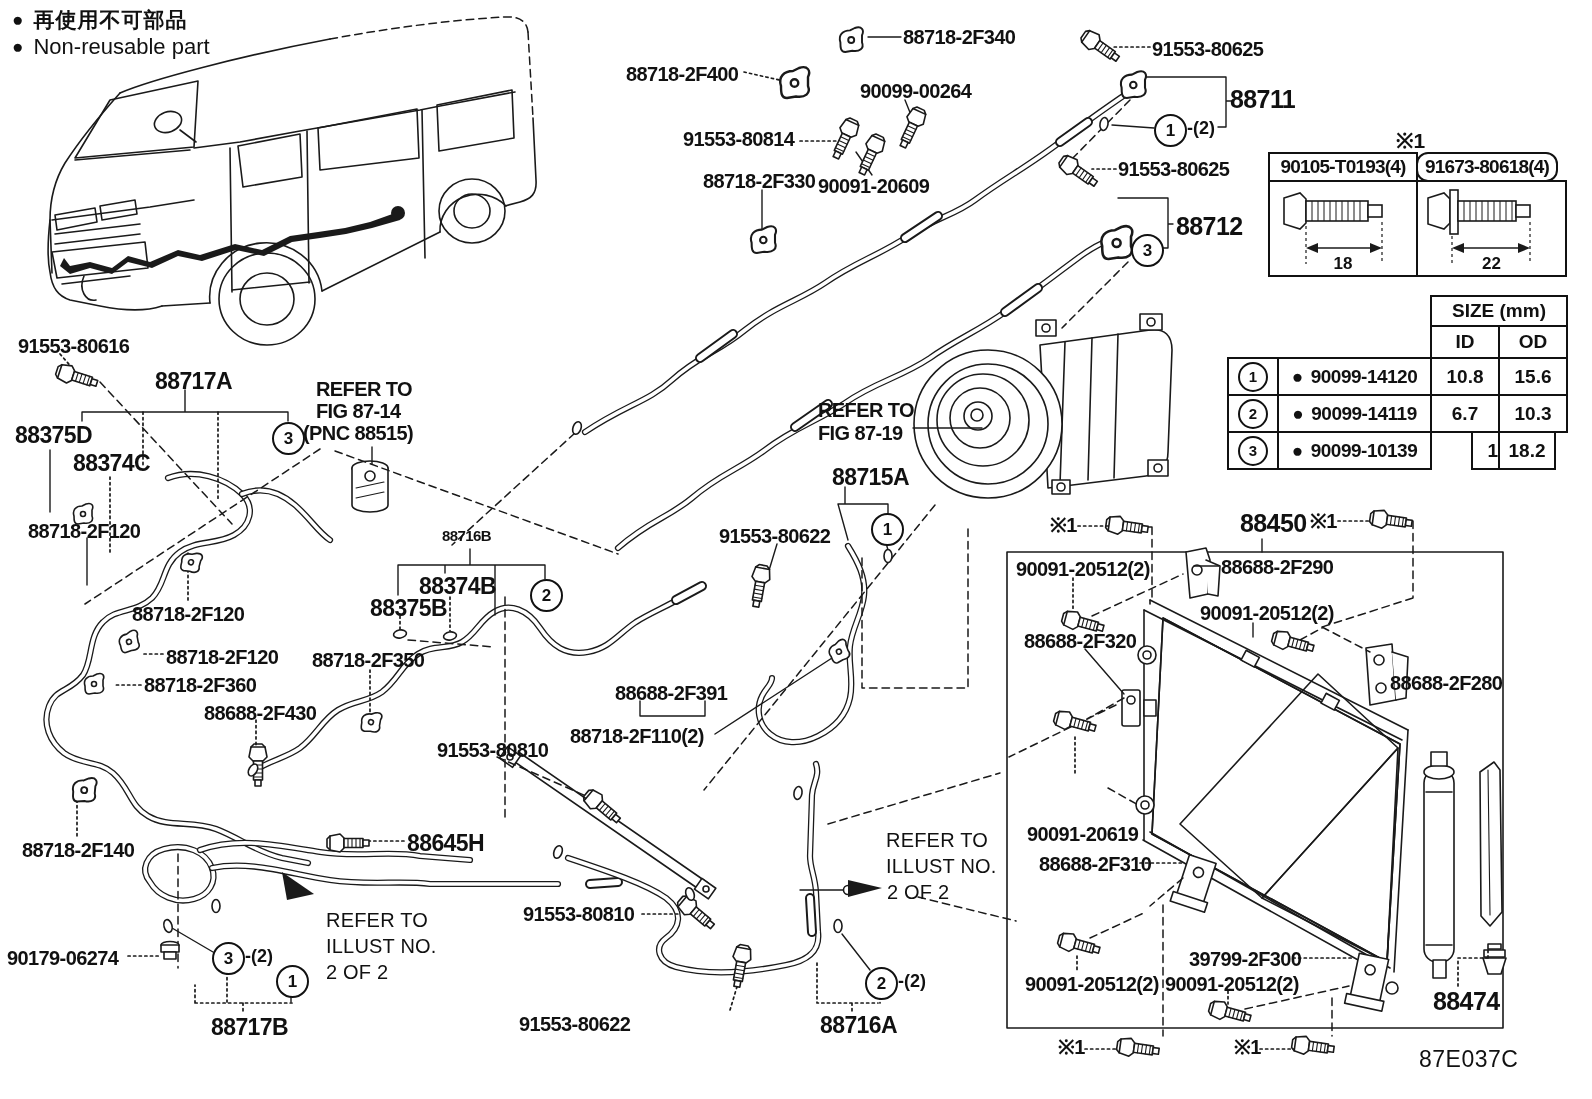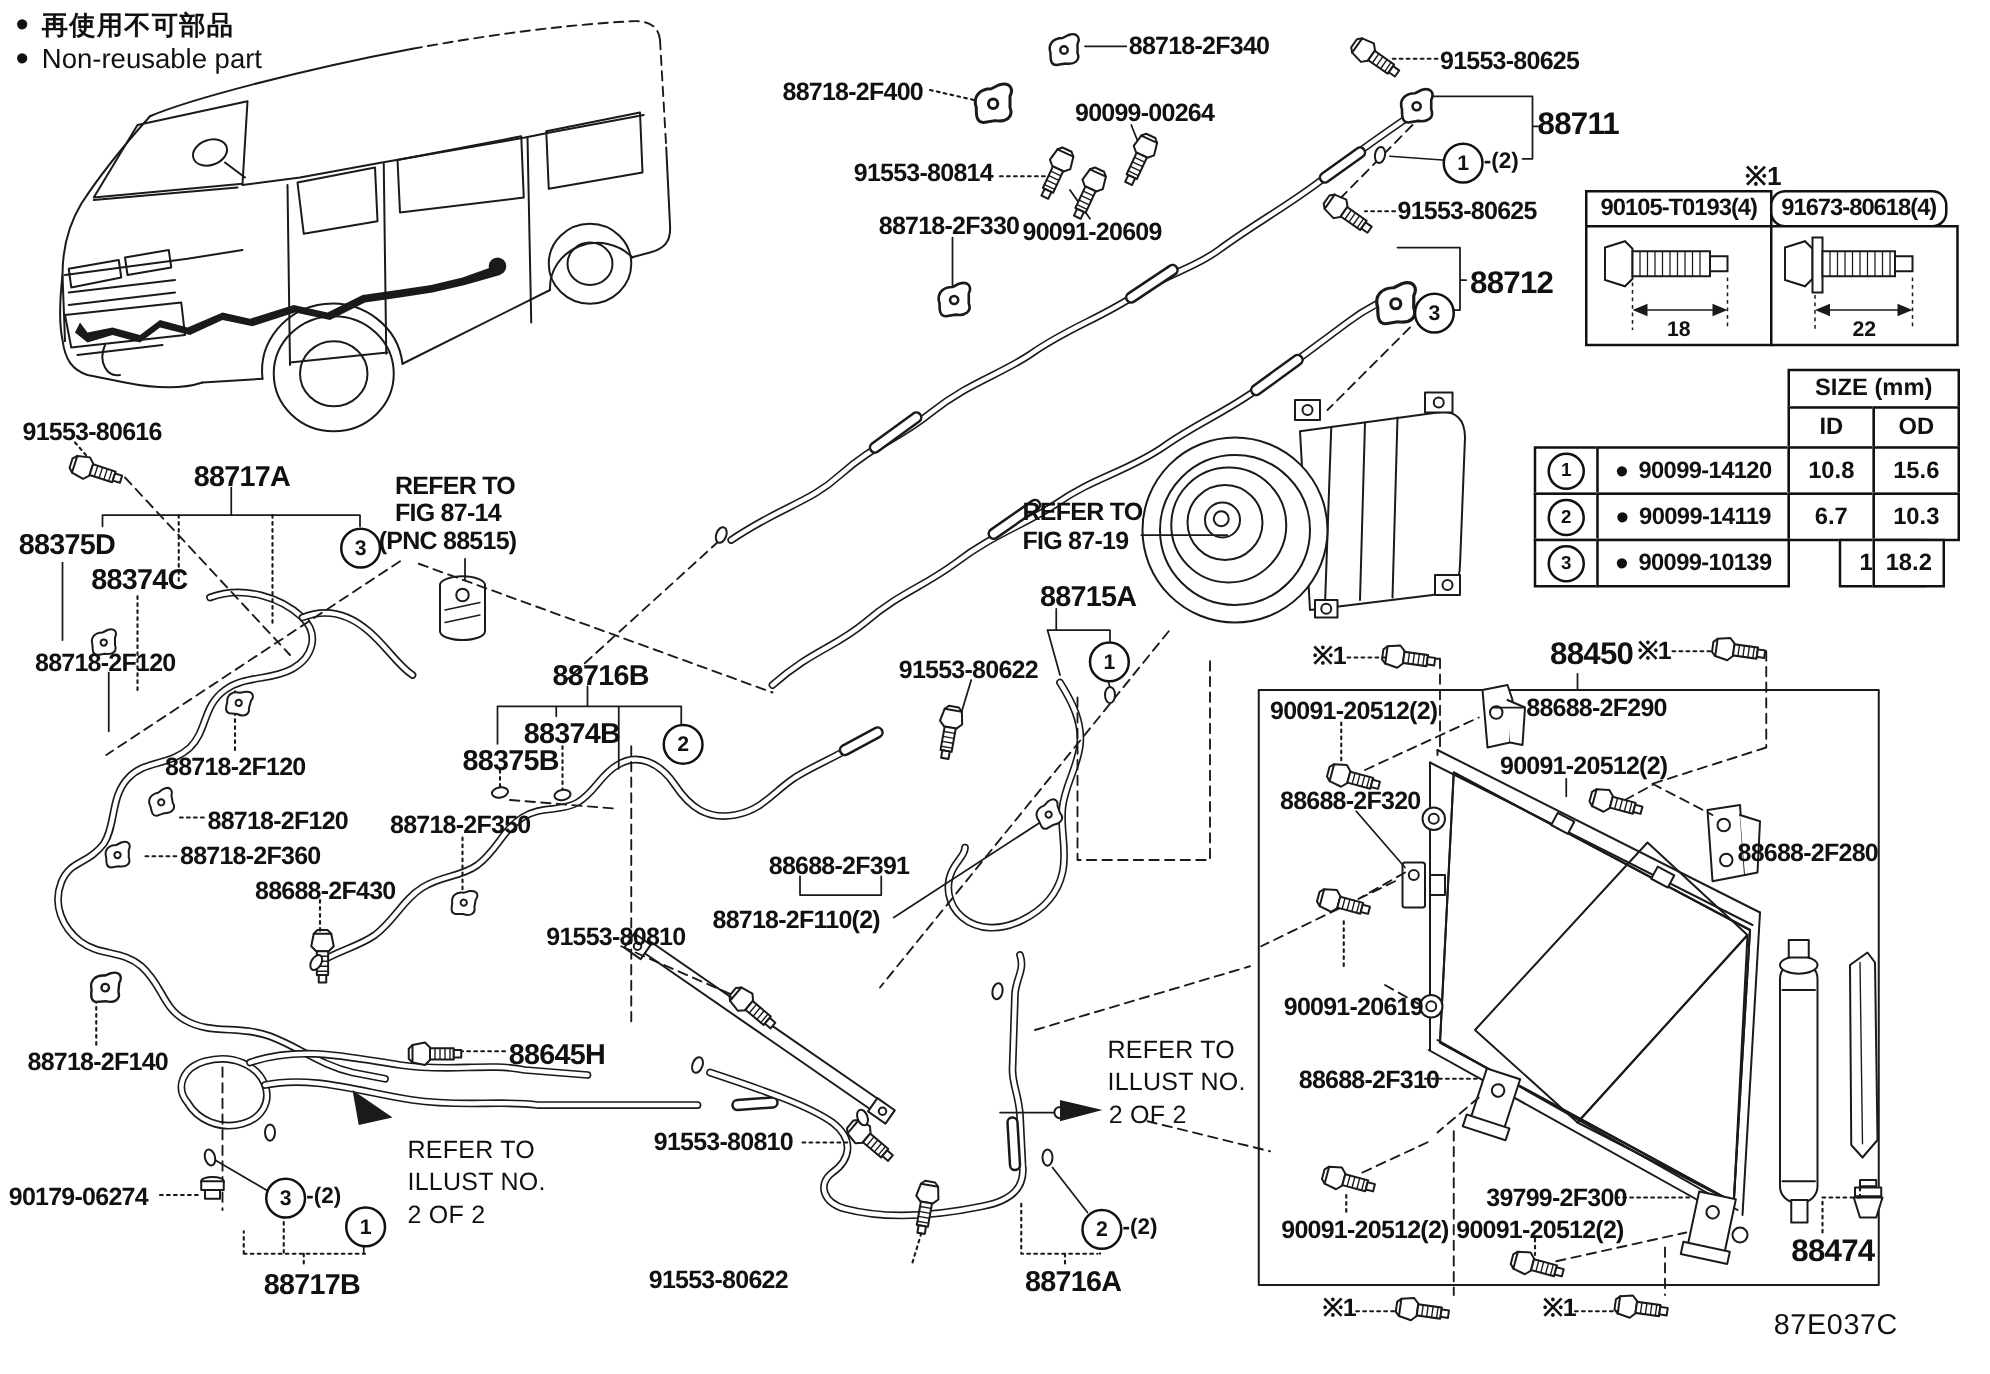--- a/index.html
+++ b/index.html
@@ -522,40 +522,40 @@
       <div class="lbl" style="left: 15px; top: 423px; font-size: 23px;">88375D</div>
       <div class="lbl" style="left: 73px; top: 451px; font-size: 23px;">88374C</div>
       <div class="lbl" style="left: 28px; top: 521px;">88718-2F120</div>
       <div class="lbl" style="left: 132px; top: 604px;">88718-2F120</div>
       <div class="lbl" style="left: 166px; top: 647px;">88718-2F120</div>
       <div class="lbl" style="left: 144px; top: 675px;">88718-2F360</div>
       <div class="lbl" style="left: 204px; top: 703px;">88688-2F430</div>
       <div class="lbl" style="left: 22px; top: 840px;">88718-2F140</div>
       <div class="lbl" style="left: 7px; top: 948px;">90179-06274</div>
       <div class="lbl" style="left: 211px; top: 1015px; font-size: 23px;">88717B</div>
-      <div class="lbl" style="left: 442px; top: 528px; font-size: 23px;">88716B</div>
+      <div class="lbl" style="left: 442px; top: 528px; font-size: 15px;">88716B</div>
       <div class="lbl" style="left: 419px; top: 574px; font-size: 23px;">88374B</div>
       <div class="lbl" style="left: 370px; top: 596px; font-size: 23px;">88375B</div>
       <div class="lbl" style="left: 312px; top: 650px;">88718-2F350</div>
       <div class="lbl" style="left: 437px; top: 740px;">91553-80810</div>
       <div class="lbl" style="left: 615px; top: 683px;">88688-2F391</div>
       <div class="lbl" style="left: 570px; top: 726px;">88718-2F110(2)</div>
       <div class="lbl" style="left: 407px; top: 831px; font-size: 23px;">88645H</div>
       <div class="lbl" style="left: 523px; top: 904px;">91553-80810</div>
       <div class="lbl" style="left: 519px; top: 1014px;">91553-80622</div>
       <div class="lbl" style="left: 820px; top: 1013px; font-size: 23px;">88716A</div>
       <div class="lbl" style="left: 832px; top: 465px; font-size: 23px;">88715A</div>
       <div class="lbl" style="left: 719px; top: 526px;">91553-80622</div>
       <div class="lbl" style="left: 1240px; top: 510px; font-size: 25px;">88450</div>
       <div class="lbl" style="left: 1016px; top: 559px;">90091-20512(2)</div>
       <div class="lbl" style="left: 1221px; top: 557px;">88688-2F290</div>
       <div class="lbl" style="left: 1200px; top: 603px;">90091-20512(2)</div>
       <div class="lbl" style="left: 1024px; top: 631px;">88688-2F320</div>
       <div class="lbl" style="left: 1390px; top: 673px;">88688-2F280</div>
-      <div class="lbl" style="left: 1027px; top: 796px;">90091-20619</div>
+      <div class="lbl" style="left: 1027px; top: 824px;">90091-20619</div>
       <div class="lbl" style="left: 1039px; top: 854px;">88688-2F310</div>
       <div class="lbl" style="left: 1189px; top: 949px;">39799-2F300</div>
       <div class="lbl" style="left: 1025px; top: 974px;">90091-20512(2)</div>
       <div class="lbl" style="left: 1165px; top: 974px;">90091-20512(2)</div>
       <div class="lbl" style="left: 1433px; top: 988px; font-size: 25px;">88474</div>
       <div class="lbl" style="left: 316px; top: 379px;">REFER TO</div>
       <div class="lbl" style="left: 316px; top: 401px;">FIG 87-14</div>
       <div class="lbl" style="left: 303px; top: 423px;">(PNC 88515)</div>
       <div class="lbl" style="left: 818px; top: 400px;">REFER TO</div>
       <div class="lbl" style="left: 818px; top: 423px;">FIG 87-19</div>

